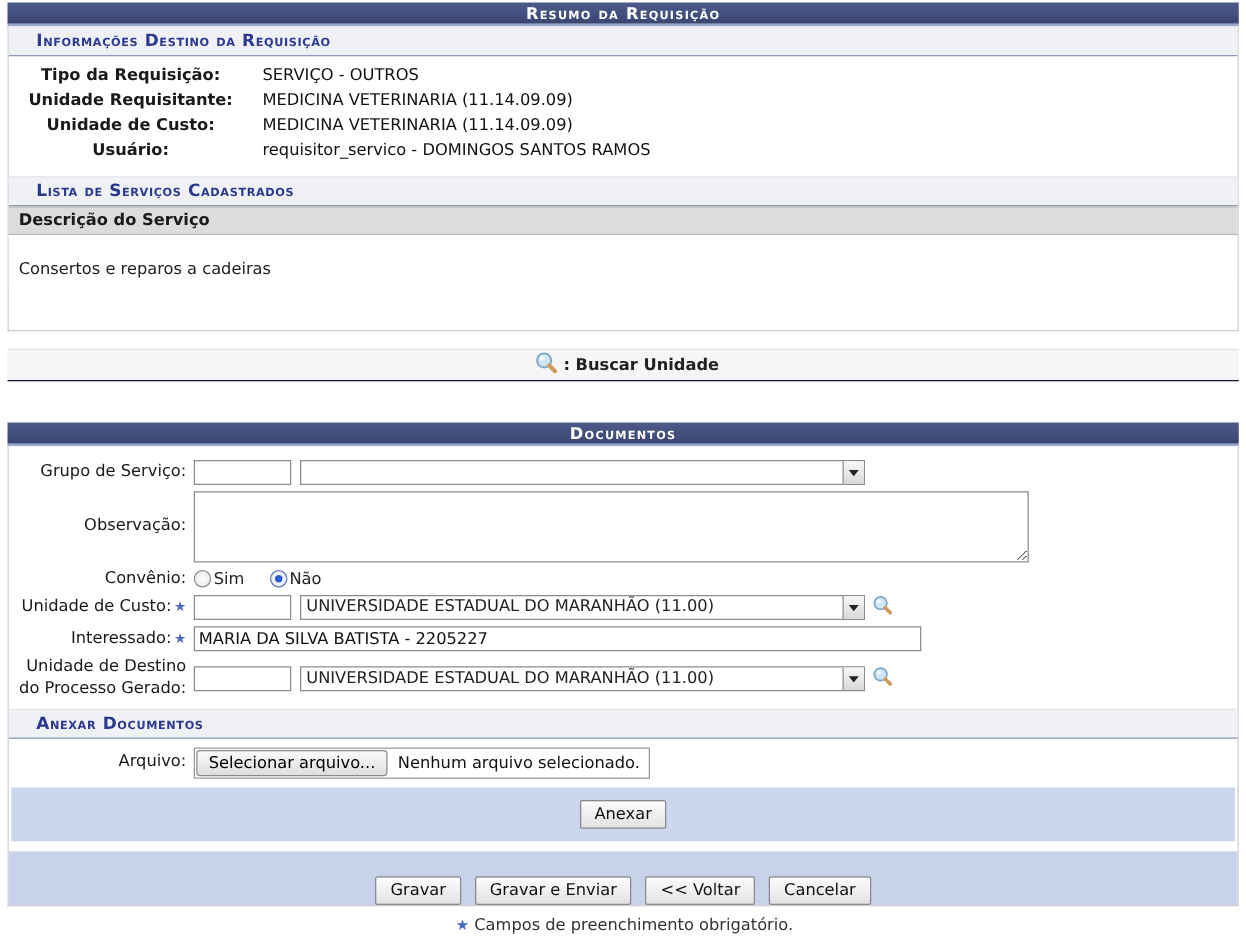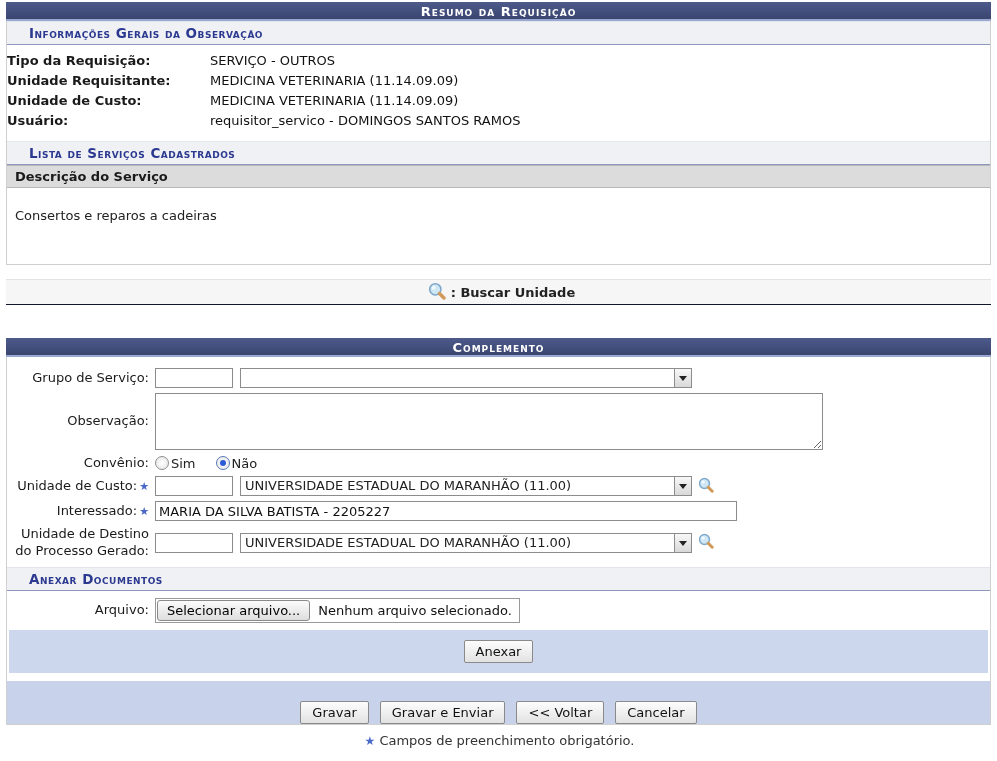--- a/index.html
+++ b/index.html
@@ -31,21 +31,21 @@
     background: #f0f1f5;
     border-top: 1px solid #e4e6ee;
     border-bottom: 1px solid #8d98bb;
     color: #2b3990; font-weight: bold;
     font-variant: small-caps; letter-spacing: .5px;
     padding: 3px 8px 3px 22px; font-size: 13.5px;
   }
 
   
   .info-row { display: flex; padding: 2.5px 0; }
-  .info-label { width: 200px; text-align: left; font-weight: bold; padding-right: 5px; color: #1a1a1a; }
+  .info-label { width: 200px; text-align: center; font-weight: bold; padding-right: 5px; color: #1a1a1a; }
   .info-value { padding-left: 3px; color: #111; }
 
   
   .tbl-header {
     background: #dcdcdc; border-top: 1px solid #b8b8b8; border-bottom: 1px solid #b8b8b8;
     font-weight: bold; padding: 3px 8px; color: #1a1a1a;
   }
   .tbl-row { padding: 20px 8px 5px 8px; background: #fff; }
   .box-filler { height: 36px; }
 
@@ -147,21 +147,21 @@
       <line x1="10.2" y1="10.2" x2="14.2" y2="14.2" stroke="#d2995b" stroke-width="3" stroke-linecap="round"></line>
     </g>
   </defs>
 </svg>
 
 <div class="wrap">
 
   <div class="title-bar"><span>Resumo da Requisição</span></div>
 
   <div class="box">
-    <div class="section-header">Informações Gerais da Observação</div>
+    <div class="section-header">Informações Destino da Requisição</div>
 
     <div style="padding:5px 0 2px 0;">
       <div class="info-row">
         <span class="info-label">Tipo da Requisição:</span>
         <span class="info-value">SERVIÇO - OUTROS</span>
       </div>
       <div class="info-row">
         <span class="info-label">Unidade Requisitante:</span>
         <span class="info-value">MEDICINA VETERINARIA (11.14.09.09)</span>
       </div>
@@ -184,21 +184,21 @@
 
   <div class="legend-bar">
     <span class="mag">
       <svg width="18" height="18" viewBox="0 0 16 16">
           <use href="#mag-icon"></use>
         </svg>
     </span>
     <span>: Buscar Unidade</span>
   </div>
 
-  <div class="title-bar" style="margin-top:33px"><span>Complemento</span></div>
+  <div class="title-bar" style="margin-top:33px"><span>Documentos</span></div>
 
   <div class="box" style="padding-top:6px">
 
     <div class="form-row">
       <span class="form-label">Grupo de Serviço:</span>
       <input type="text" class="code-input" value="" style="">
       <div class="fake-select">
         <span class="sel-text"></span>
         <span class="sel-arrow"></span>
       </div>

